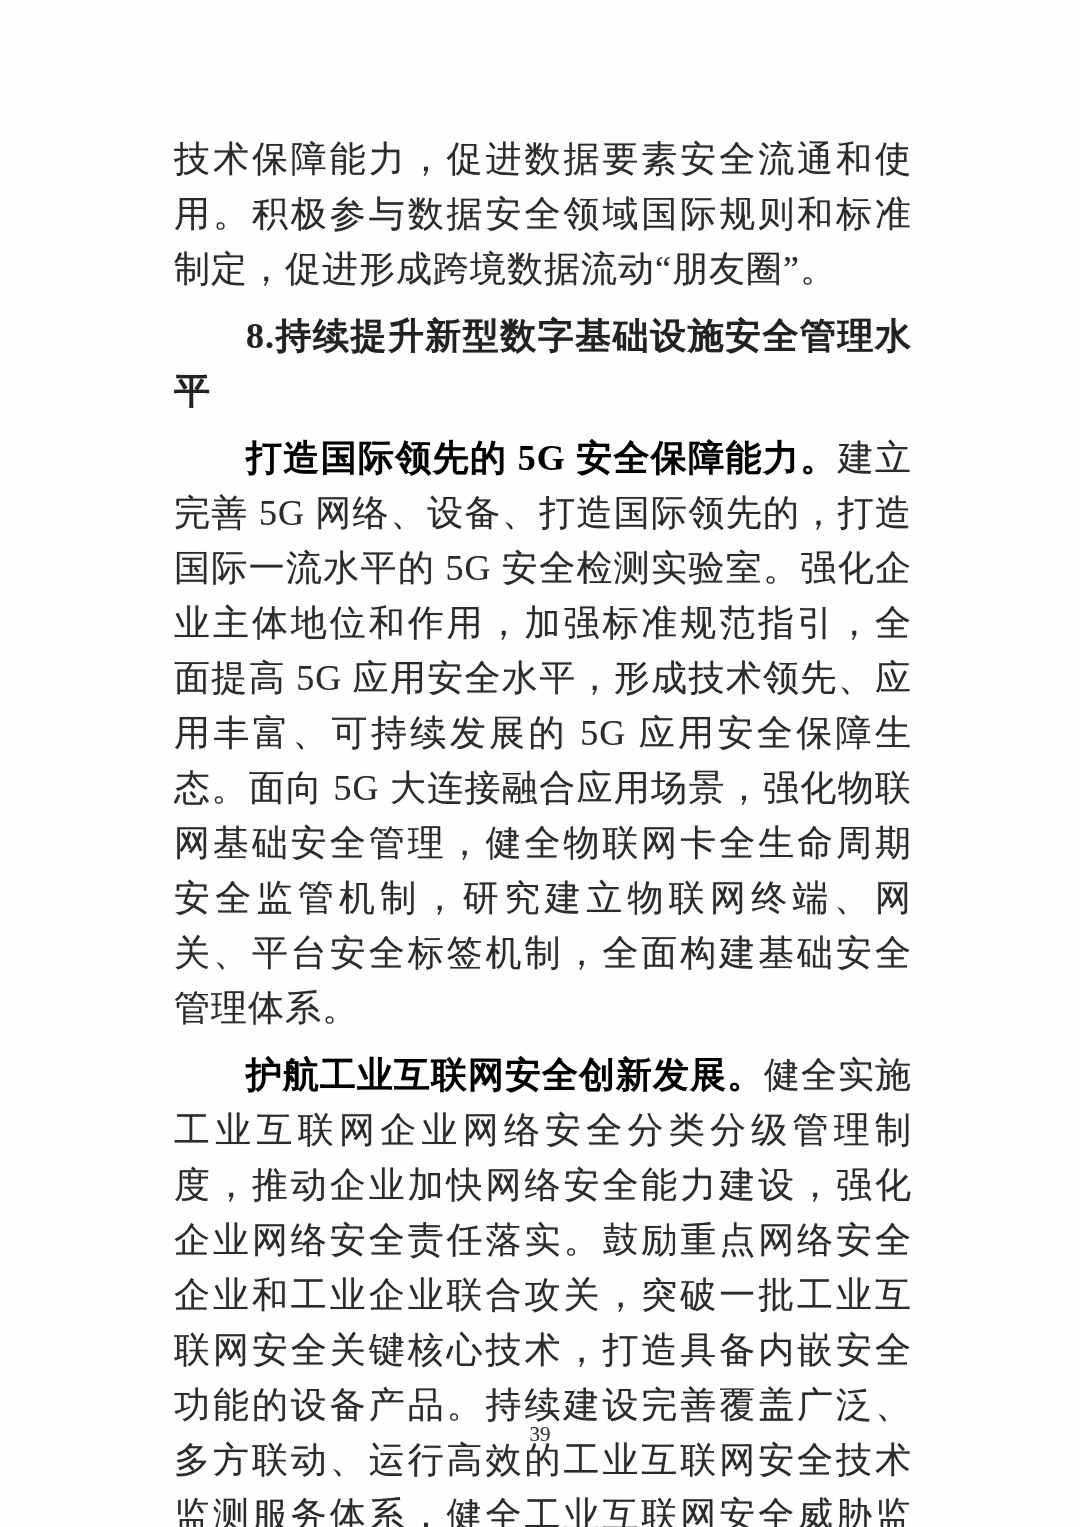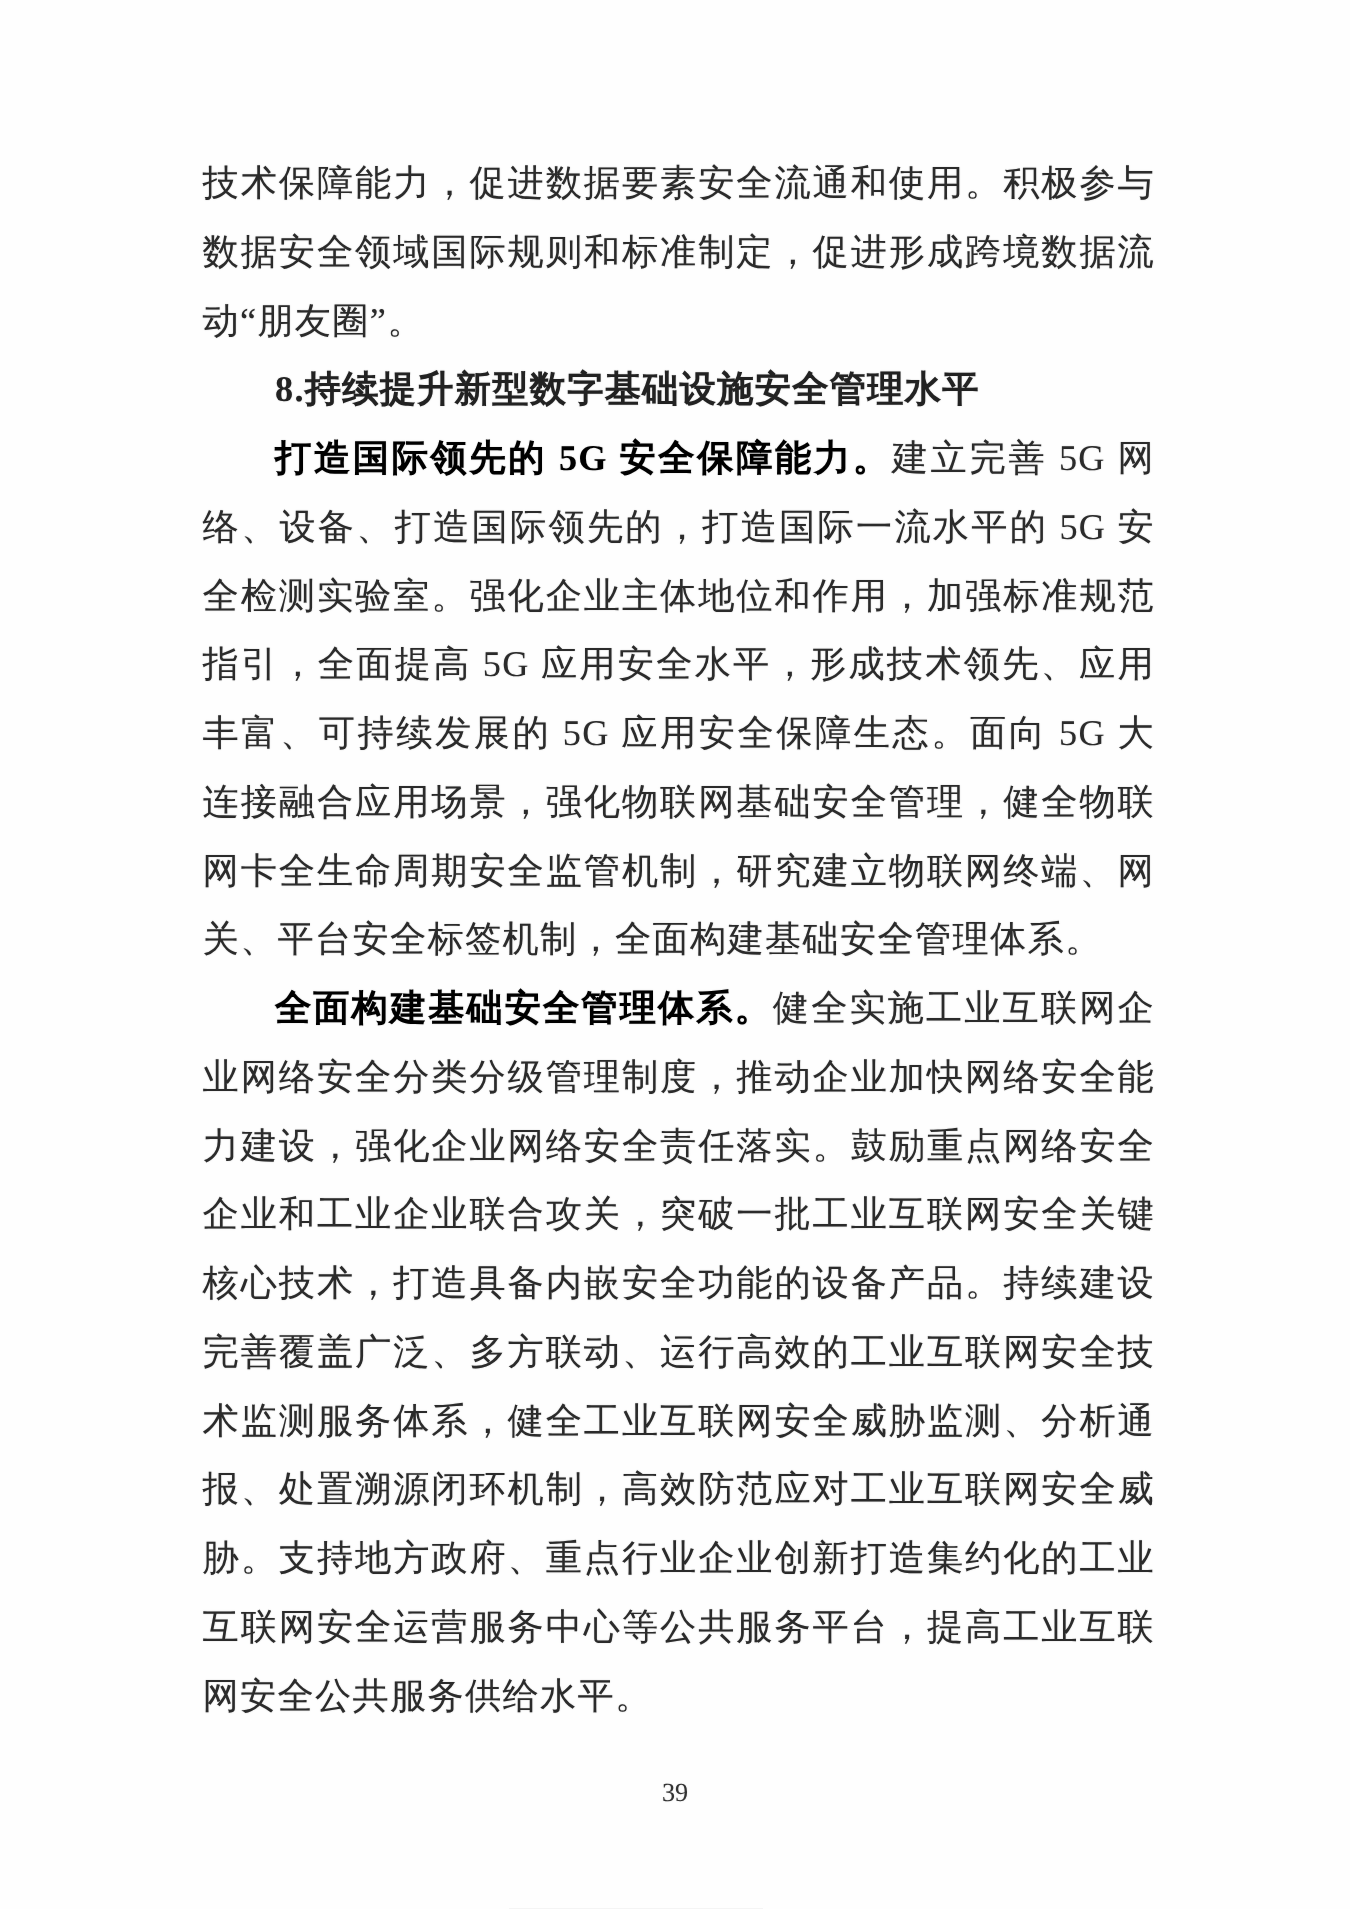--- a/index.html
+++ b/index.html
@@ -17,22 +17,22 @@
     font-family: "Liberation Serif", "DejaVu Serif", serif;
     color: #2b2b2b;
   }
   .content {
     position: absolute;
     left: 162px;
     top: 120px;
     width: 762px;
   }
   .para {
-    margin: 0;
-    font-size: 29px;
+    margin: 12px;
+    font-size: 36px;
     line-height: 55px;
     text-align: justify;
     text-justify: inter-character;
     letter-spacing: 1px;
     text-shadow: 0 0 1px rgba(43, 43, 43, 0.35);
   }
   .para.heading {
     font-weight: 700;
     text-indent: 2em;
     color: #222222;
@@ -68,19 +68,19 @@
 
     <p class="para heading">
       <span>8.持续提升新型数字基础设施安全管理水平</span>
     </p>
 
     <p class="para indent">
       <b class="lead">打造国际领先的 5G 安全保障能力。</b><span>建立完善 5G 网络、设备、打造国际领先的，打造国际一流水平的 5G 安全检测实验室。强化企业主体地位和作用，加强标准规范指引，全面提高 5G 应用安全水平，形成技术领先、应用丰富、可持续发展的 5G 应用安全保障生态。面向 5G 大连接融合应用场景，强化物联网基础安全管理，健全物联网卡全生命周期安全监管机制，研究建立物联网终端、网关、平台安全标签机制，全面构建基础安全管理体系。</span>
     </p>
 
     <p class="para indent">
-      <b class="lead">全面构建基础安全管理体系。</b><span>健全实施工业互联网企业网络安全分类分级管理制度，推动企业加快网络安全能力建设，强化企业网络安全责任落实。鼓励重点网络安全企业和工业企业联合攻关，突破一批工业互联网安全关键核心技术，打造具备内嵌安全功能的设备产品。持续建设完善覆盖广泛、多方联动、运行高效的工业互联网安全技术监测服务体系，健全工业互联网安全威胁监测、分析通报、处置溯源闭环机制，高效防范应对工业互联网安全威胁。支持地方政府、重点行业企业创新打造集约化的工业互联网安全运营服务中心等公共服务平台，提高工业互联网安全公共服务供给水平。</span>
+      <b class="lead">护航工业互联网安全创新发展。</b><span>健全实施工业互联网企业网络安全分类分级管理制度，推动企业加快网络安全能力建设，强化企业网络安全责任落实。鼓励重点网络安全企业和工业企业联合攻关，突破一批工业互联网安全关键核心技术，打造具备内嵌安全功能的设备产品。持续建设完善覆盖广泛、多方联动、运行高效的工业互联网安全技术监测服务体系，健全工业互联网安全威胁监测、分析通报、处置溯源闭环机制，高效防范应对工业互联网安全威胁。支持地方政府、重点行业企业创新打造集约化的工业互联网安全运营服务中心等公共服务平台，提高工业互联网安全公共服务供给水平。</span>
     </p>
 
   </main>
 
   <footer class="page-number">39</footer>
 </div>
 
 </body></html>

